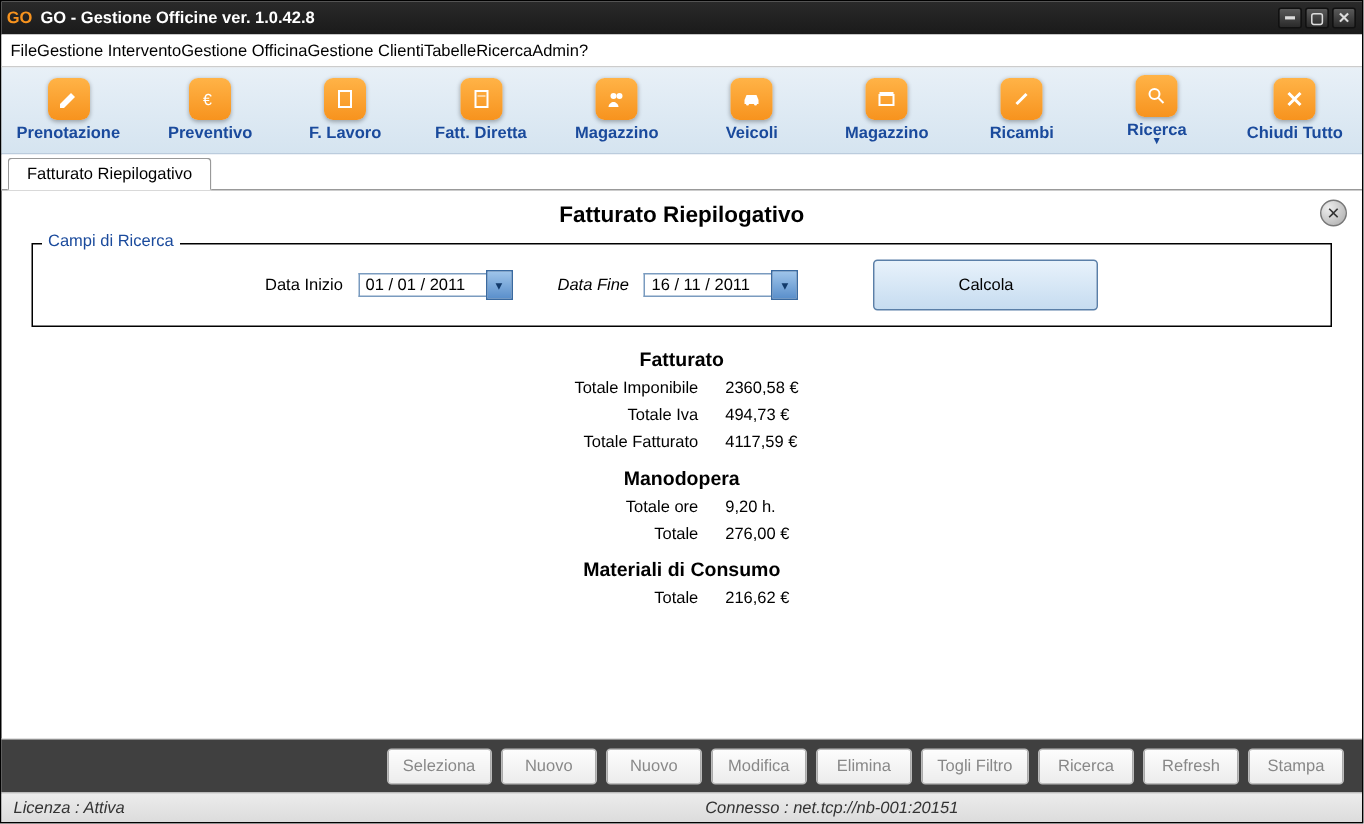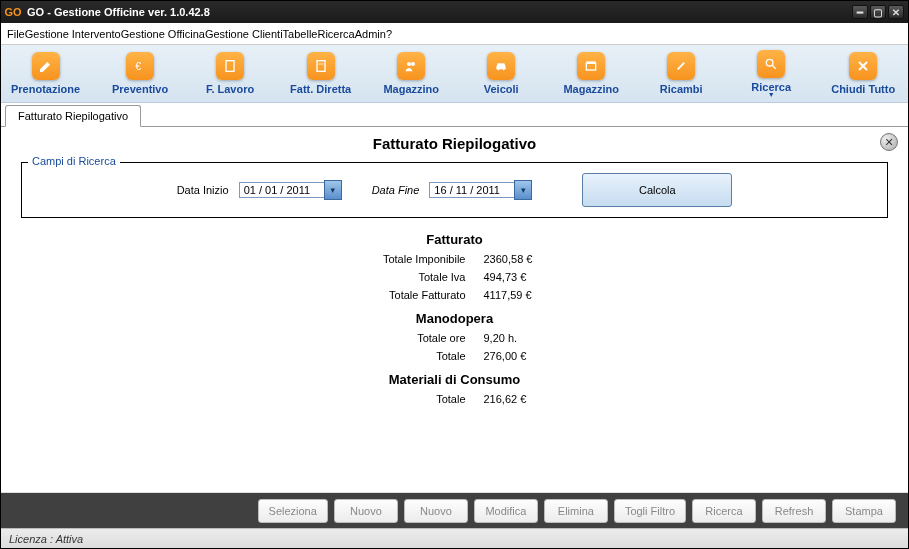--- a/index.html
+++ b/index.html
@@ -409,14 +409,15 @@
     <button>Modifica</button>
     <button>Elimina</button>
     <button>Togli Filtro</button>
     <button>Ricerca</button>
     <button>Refresh</button>
     <button>Stampa</button>
   </div>
 
   <div class="statusbar">
     <div class="left">Licenza : Attiva</div>
+    <div class="center">Connesso : net.tcp://nb-001:20151</div>
   </div>
 </div>
 
 </body></html>

